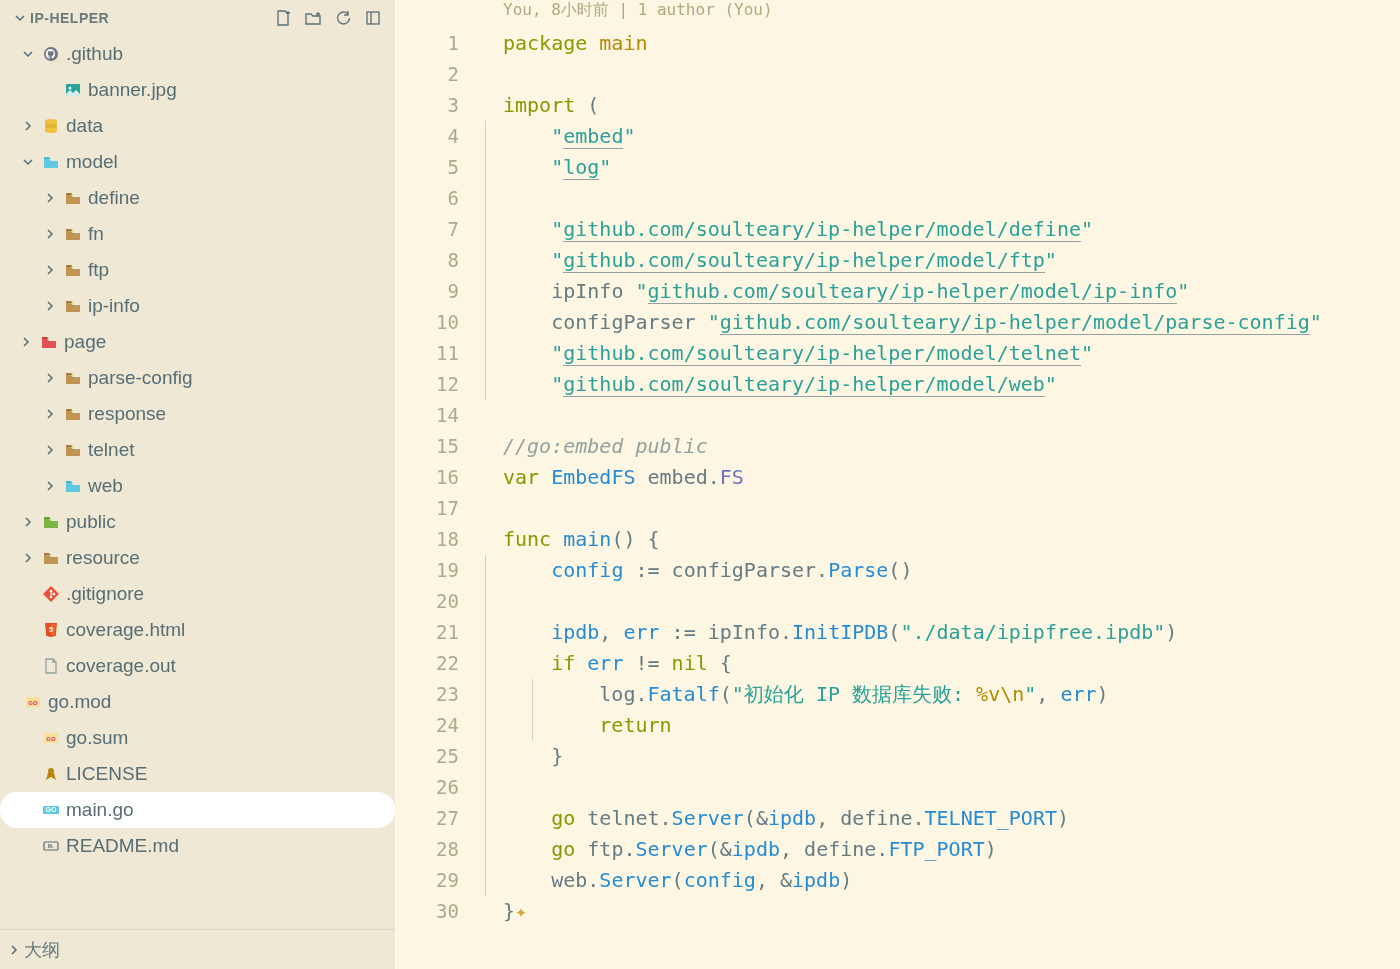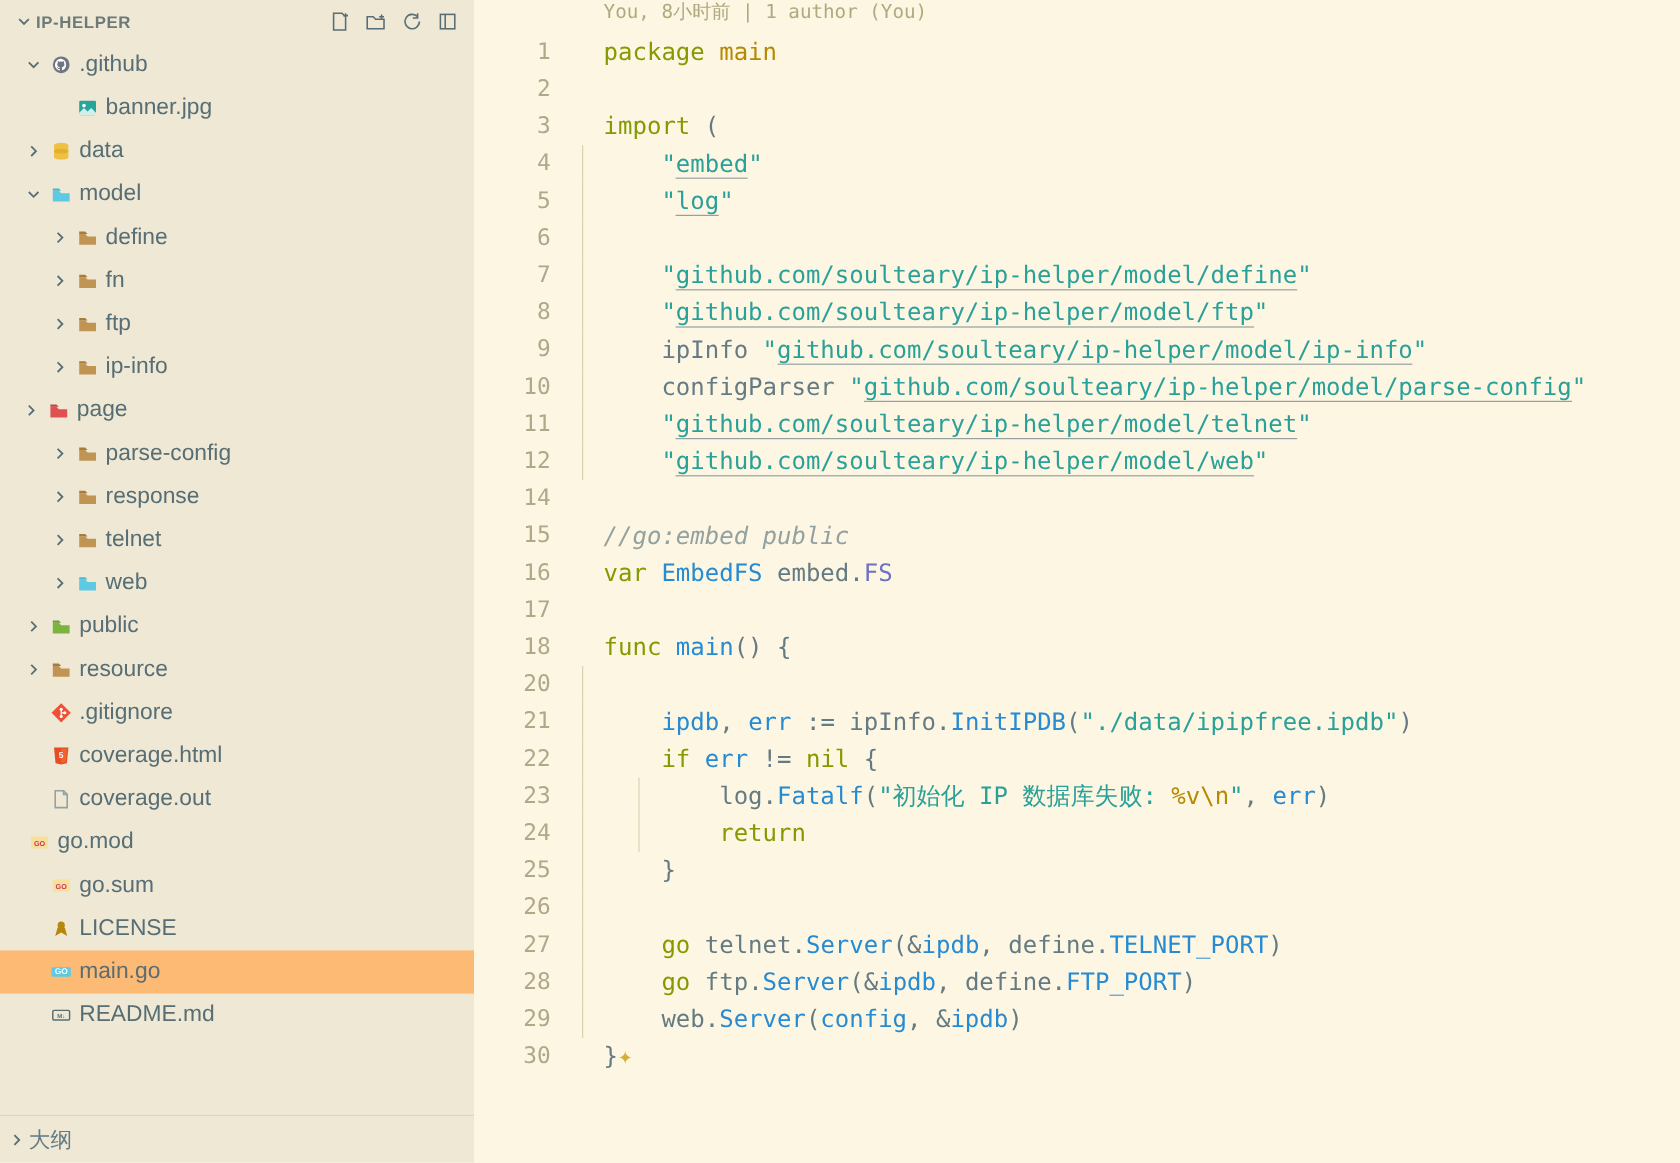--- a/index.html
+++ b/index.html
@@ -6,21 +6,21 @@
 body { font-family:-apple-system,BlinkMacSystemFont,"Segoe UI",sans-serif; background:#FDF6E3; color:#657B83; overflow:hidden; }
 .app { display:flex; width:1400px; height:969px; }
 .sidebar { width:395px; background:#EEE8D5; display:flex; flex-direction:column; }
 .sb-header { display:flex; align-items:center; padding:4px 10px; height:36px; }
 .sb-header .chev { width:20px; display:inline-flex; justify-content:center; }
 .sb-title { font-size:14px; font-weight:700; letter-spacing:0.5px; color:#6c7a7a; flex:1; }
 .sb-actions { display:flex; gap:6px; }
 .sb-actions .ibtn { width:24px; height:24px; display:flex; align-items:center; justify-content:center; color:#586e75; cursor:pointer; }
 .tree { flex:1; overflow:auto; }
 .row { display:flex; align-items:center; height:36px; font-size:19px; color:#586e75; cursor:pointer; white-space:nowrap; }
-.row.selected { background:#fdba74; }
+.row.selected { background:#ffffff;border-radius:17px; }
 .row .chev { width:20px; display:inline-flex; justify-content:center; color:#586e75; }
 .row .ico { width:26px; display:inline-flex; justify-content:center; align-items:center; }
 .row .lbl { padding-left:2px; }
 .outline { height:40px; display:flex; align-items:center; padding:2px 4px; font-size:18px; border-top:1px solid #ddd6bd; }
 .outline .chev { width:20px; display:inline-flex; justify-content:center; }
 .editor { flex:1; background:#FDF6E3; position:relative; font-family:"SF Mono",Menlo,Consolas,monospace; font-size:20px; }
 .blame { position:absolute; left:108px; top:0; font-size:16px; color:#b0a97f; }
 .code { position:absolute; top:28px; left:0; right:0; }
 .ln { display:flex; min-height:31px; line-height:31px; }
 .gut { width:88px; text-align:right; padding-right:24px; color:#b0a889; font-size:19px; user-select:none; }
@@ -445,20 +445,24 @@
         </div>
         <div class="ln">
           <div class="gut">17</div>
           <div class="src"></div>
         </div>
         <div class="ln">
           <div class="gut">18</div>
           <div class="src"><span class="kw">func</span><span> </span><span class="fn">main</span><span class="op">() {</span></div>
         </div>
         <div class="ln">
+          <div class="gut">19</div>
+          <div class="src"><div class="guide g1" style="top: 0px; bottom: 0px; left: 2px;"></div><span>    </span><span class="id">config</span><span> </span><span class="op">:= </span><span class="alias">configParser</span><span class="op">.</span><span class="fn">Parse</span><span class="op">()</span></div>
+        </div>
+        <div class="ln">
           <div class="gut">20</div>
           <div class="src"><div class="guide g1" style="top: 0px; bottom: 0px; left: 2px;"></div></div>
         </div>
         <div class="ln">
           <div class="gut">21</div>
           <div class="src"><div class="guide g1" style="top: 0px; bottom: 0px; left: 2px;"></div><span>    </span><span class="id">ipdb</span><span class="op">, </span><span class="id">err</span><span> </span><span class="op">:= </span><span class="alias">ipInfo</span><span class="op">.</span><span class="fn">InitIPDB</span><span class="op">(</span><span class="str">"./data/ipipfree.ipdb"</span><span class="op">)</span></div>
         </div>
         <div class="ln">
           <div class="gut">22</div>
           <div class="src"><div class="guide g1" style="top: 0px; bottom: 0px; left: 2px;"></div><span>    </span><span class="kw">if</span><span> </span><span class="id">err</span><span> </span><span class="op">!= </span><span class="kw">nil</span><span class="op"> {</span></div>

